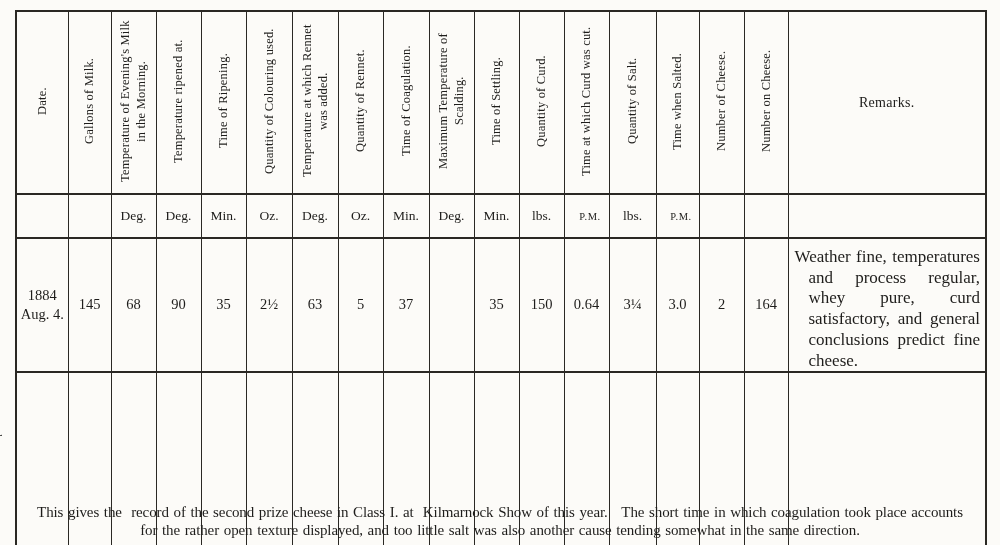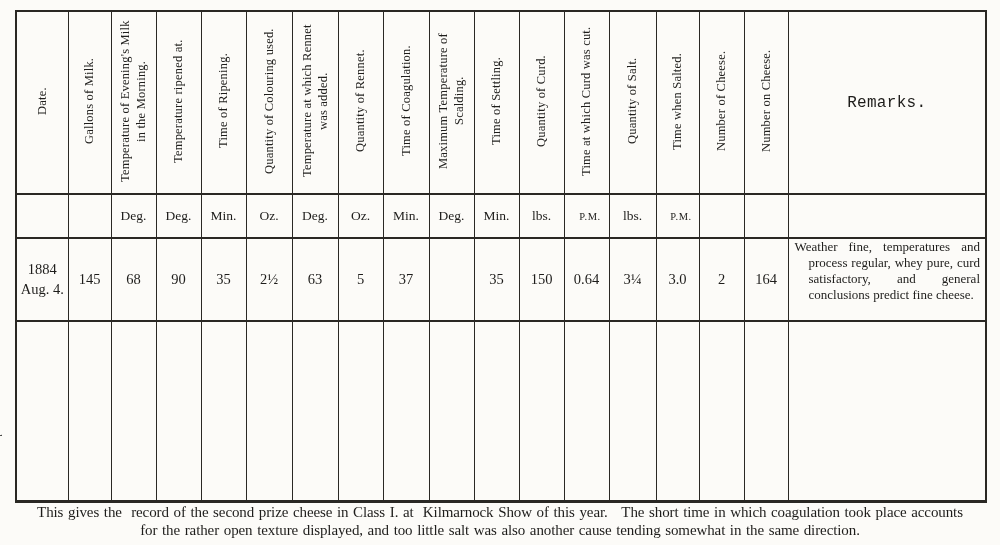--- a/index.html
+++ b/index.html
@@ -60,47 +60,46 @@
     display: inline-block;
     writing-mode: vertical-rl;
     transform: rotate(180deg);
     height: 174px;
     line-height: 1.3;
     font-size: 12.5px;
     text-align: center;
     letter-spacing: 0.2px;
   }
   th.remarks-header {
-    font-size: 16px;
+    font-size: 14px;
     text-align: center;
     vertical-align: middle;
     letter-spacing: 0.3px;
-    font-family: Liberation Mono, monospace;
   }
   .unit-cell {
     text-align: center;
     vertical-align: middle;
     font-size: 13.5px;
   }
   .unit-cell.pm {
     font-size: 10.5px;
     letter-spacing: 0.6px;
     padding-left: 7px;
   }
   .value-cell {
     text-align: center;
     vertical-align: middle;
     font-size: 14.5px;
     white-space: pre-line;
     line-height: 1.35;
   }
   .remarks-cell { vertical-align: top; }
   .remarks-text {
-    margin: 0 5px 0 6px;
-    font-size: 13px;
+    margin: 8px 5px 0 6px;
+    font-size: 17px;
     line-height: 1.22;
     text-align: justify;
     padding-left: 14px;
     text-indent: -14px;
   }
   .caption {
     position: absolute;
     left: 0;
     top: 503px;
     width: 1000px;

